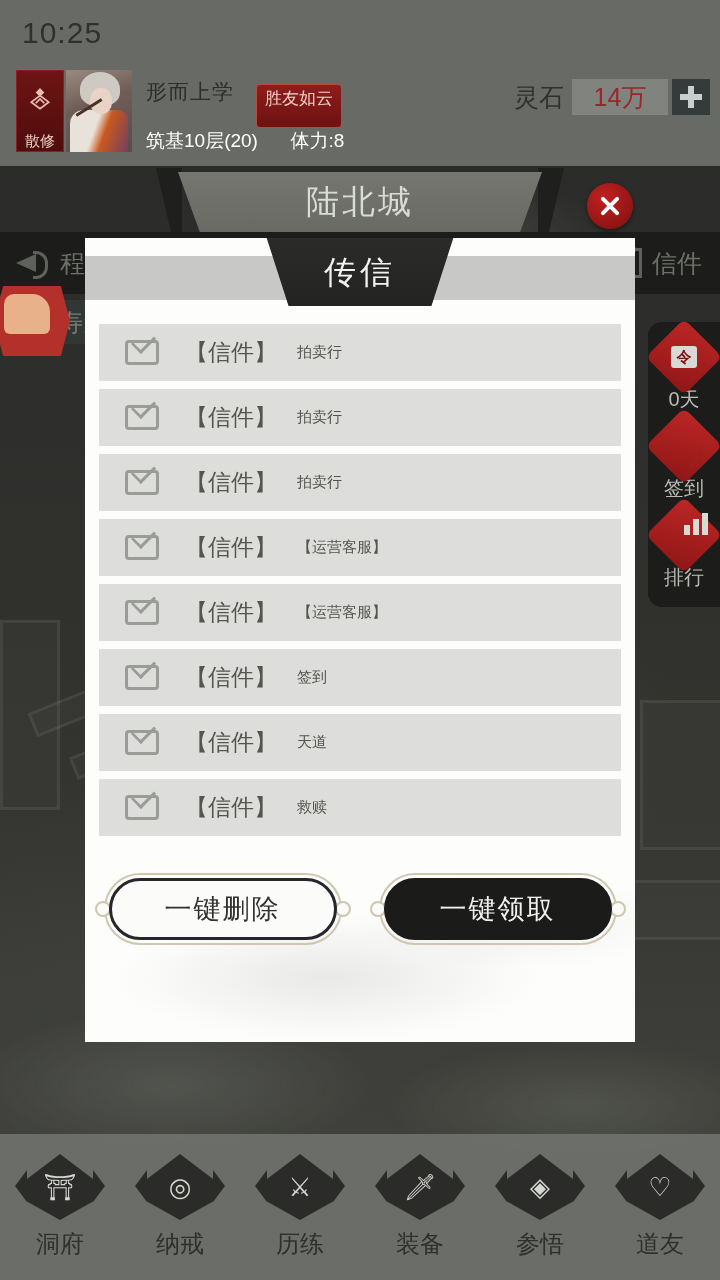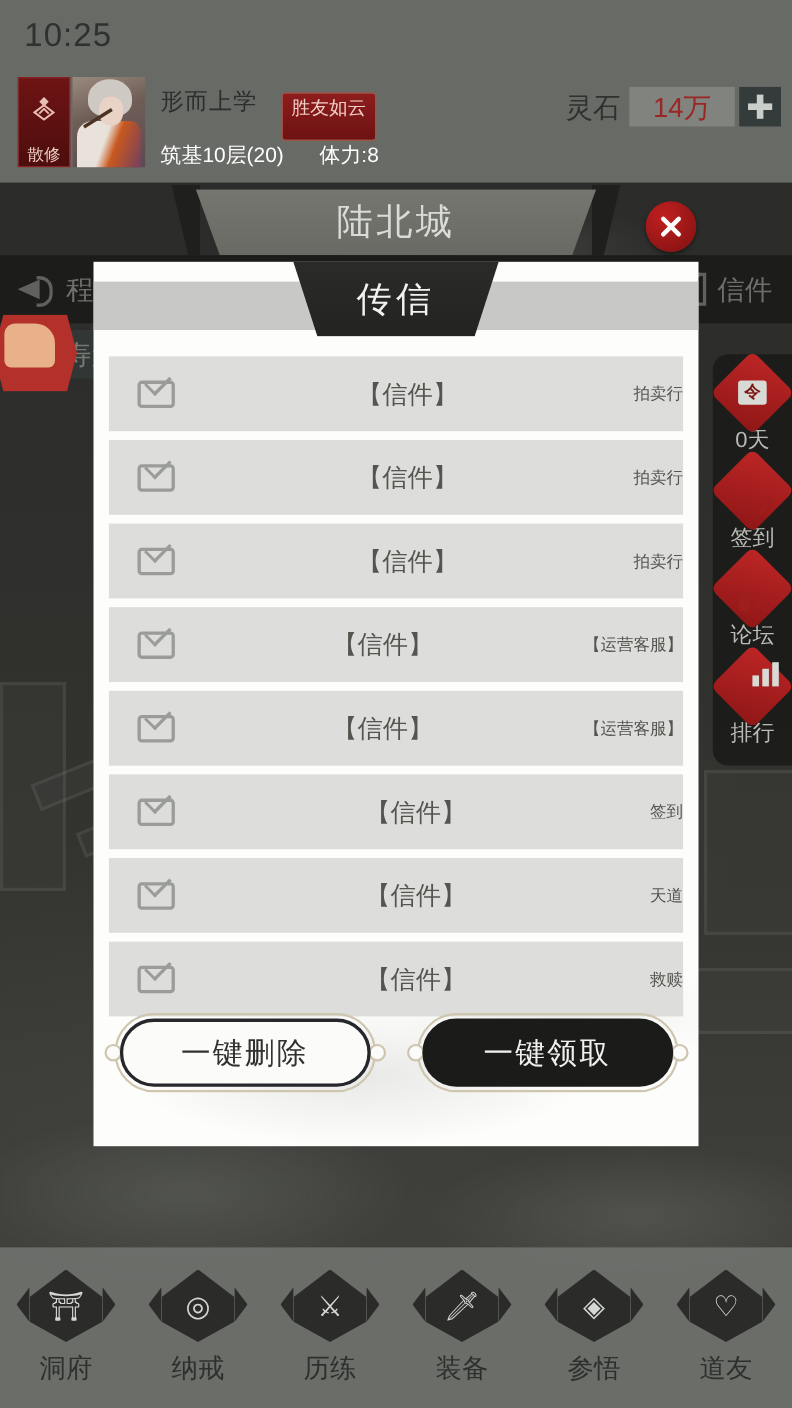--- a/index.html
+++ b/index.html
@@ -228,38 +228,38 @@
     display:flex; align-items:center; justify-content:center;
   }
   #modal-title {
     font-size:32px; color:#f2f3f0; letter-spacing:4px; margin-top:4px;
   }
 
   #mail-list {
     position:absolute; left:0; top:86px; width:550px;
   }
   .mail-row {
-    height:68px; margin:0 14px 8px; background:#dddedb;
-    display:flex; align-items:center; cursor:pointer;justify-content:space-between;
+    height:57px; margin:0 14px 8px; background:#dddedb;
+    display:flex; align-items:center; cursor:pointer;
   }
   .env-icon {
     width:34px; height:25px; margin-left:26px; position:relative;
     border:3px solid #9a9c98; border-radius:4px;
   }
   .env-icon::after {
     content:""; position:absolute; left:2px; top:0px; width:22px; height:11px;
     border-left:3px solid #9a9c98; border-bottom:3px solid #9a9c98;
     transform:rotate(-45deg) scale(.86,1); transform-origin:left top; left:3px; top:1px;
   }
   .mail-tag { margin-left:26px; font-size:23px; color:#53554f; width:112px; }
   .mail-from { font-size:15px; color:#53554f; }
 
   #modal-actions {
     position:absolute; left:0; top:640px; width:550px; height:110px;
-    display:flex; align-items:flex-end; justify-content:space-around;
+    display:flex; align-items:flex-start; justify-content:space-around;
   }
   .pill-wrap { position:relative; width:228px; height:62px; }
   .pill-outer {
     position:absolute; inset:-5px; border-radius:40px;
     border:2px solid #cfc6b0;
   }
   .pill {
     position:absolute; inset:0; border-radius:36px;
     display:flex; align-items:center; justify-content:center;
     font-size:27px; letter-spacing:2px; cursor:pointer;
@@ -338,26 +338,20 @@
     <div class="side-label">0天</div>
   </div>
   <div class="side-item">
     <div class="side-diamond">
       <span><span class="sd-check"></span></span>
     </div>
     <div class="side-label">签到</div>
   </div>
   <div class="side-item">
     <div class="side-diamond">
-      <span><span class="sd-book"></span></span>
-    </div>
-    <div class="side-label">论坛</div>
-  </div>
-  <div class="side-item">
-    <div class="side-diamond">
       <span><span class="sd-bars"><i></i><i></i><i></i></span></span>
     </div>
     <div class="side-label">排行</div>
   </div>
 </div>
 
 <div id="hud">
   <div id="clock">10:25</div>
 
   <div id="sect-badge">

